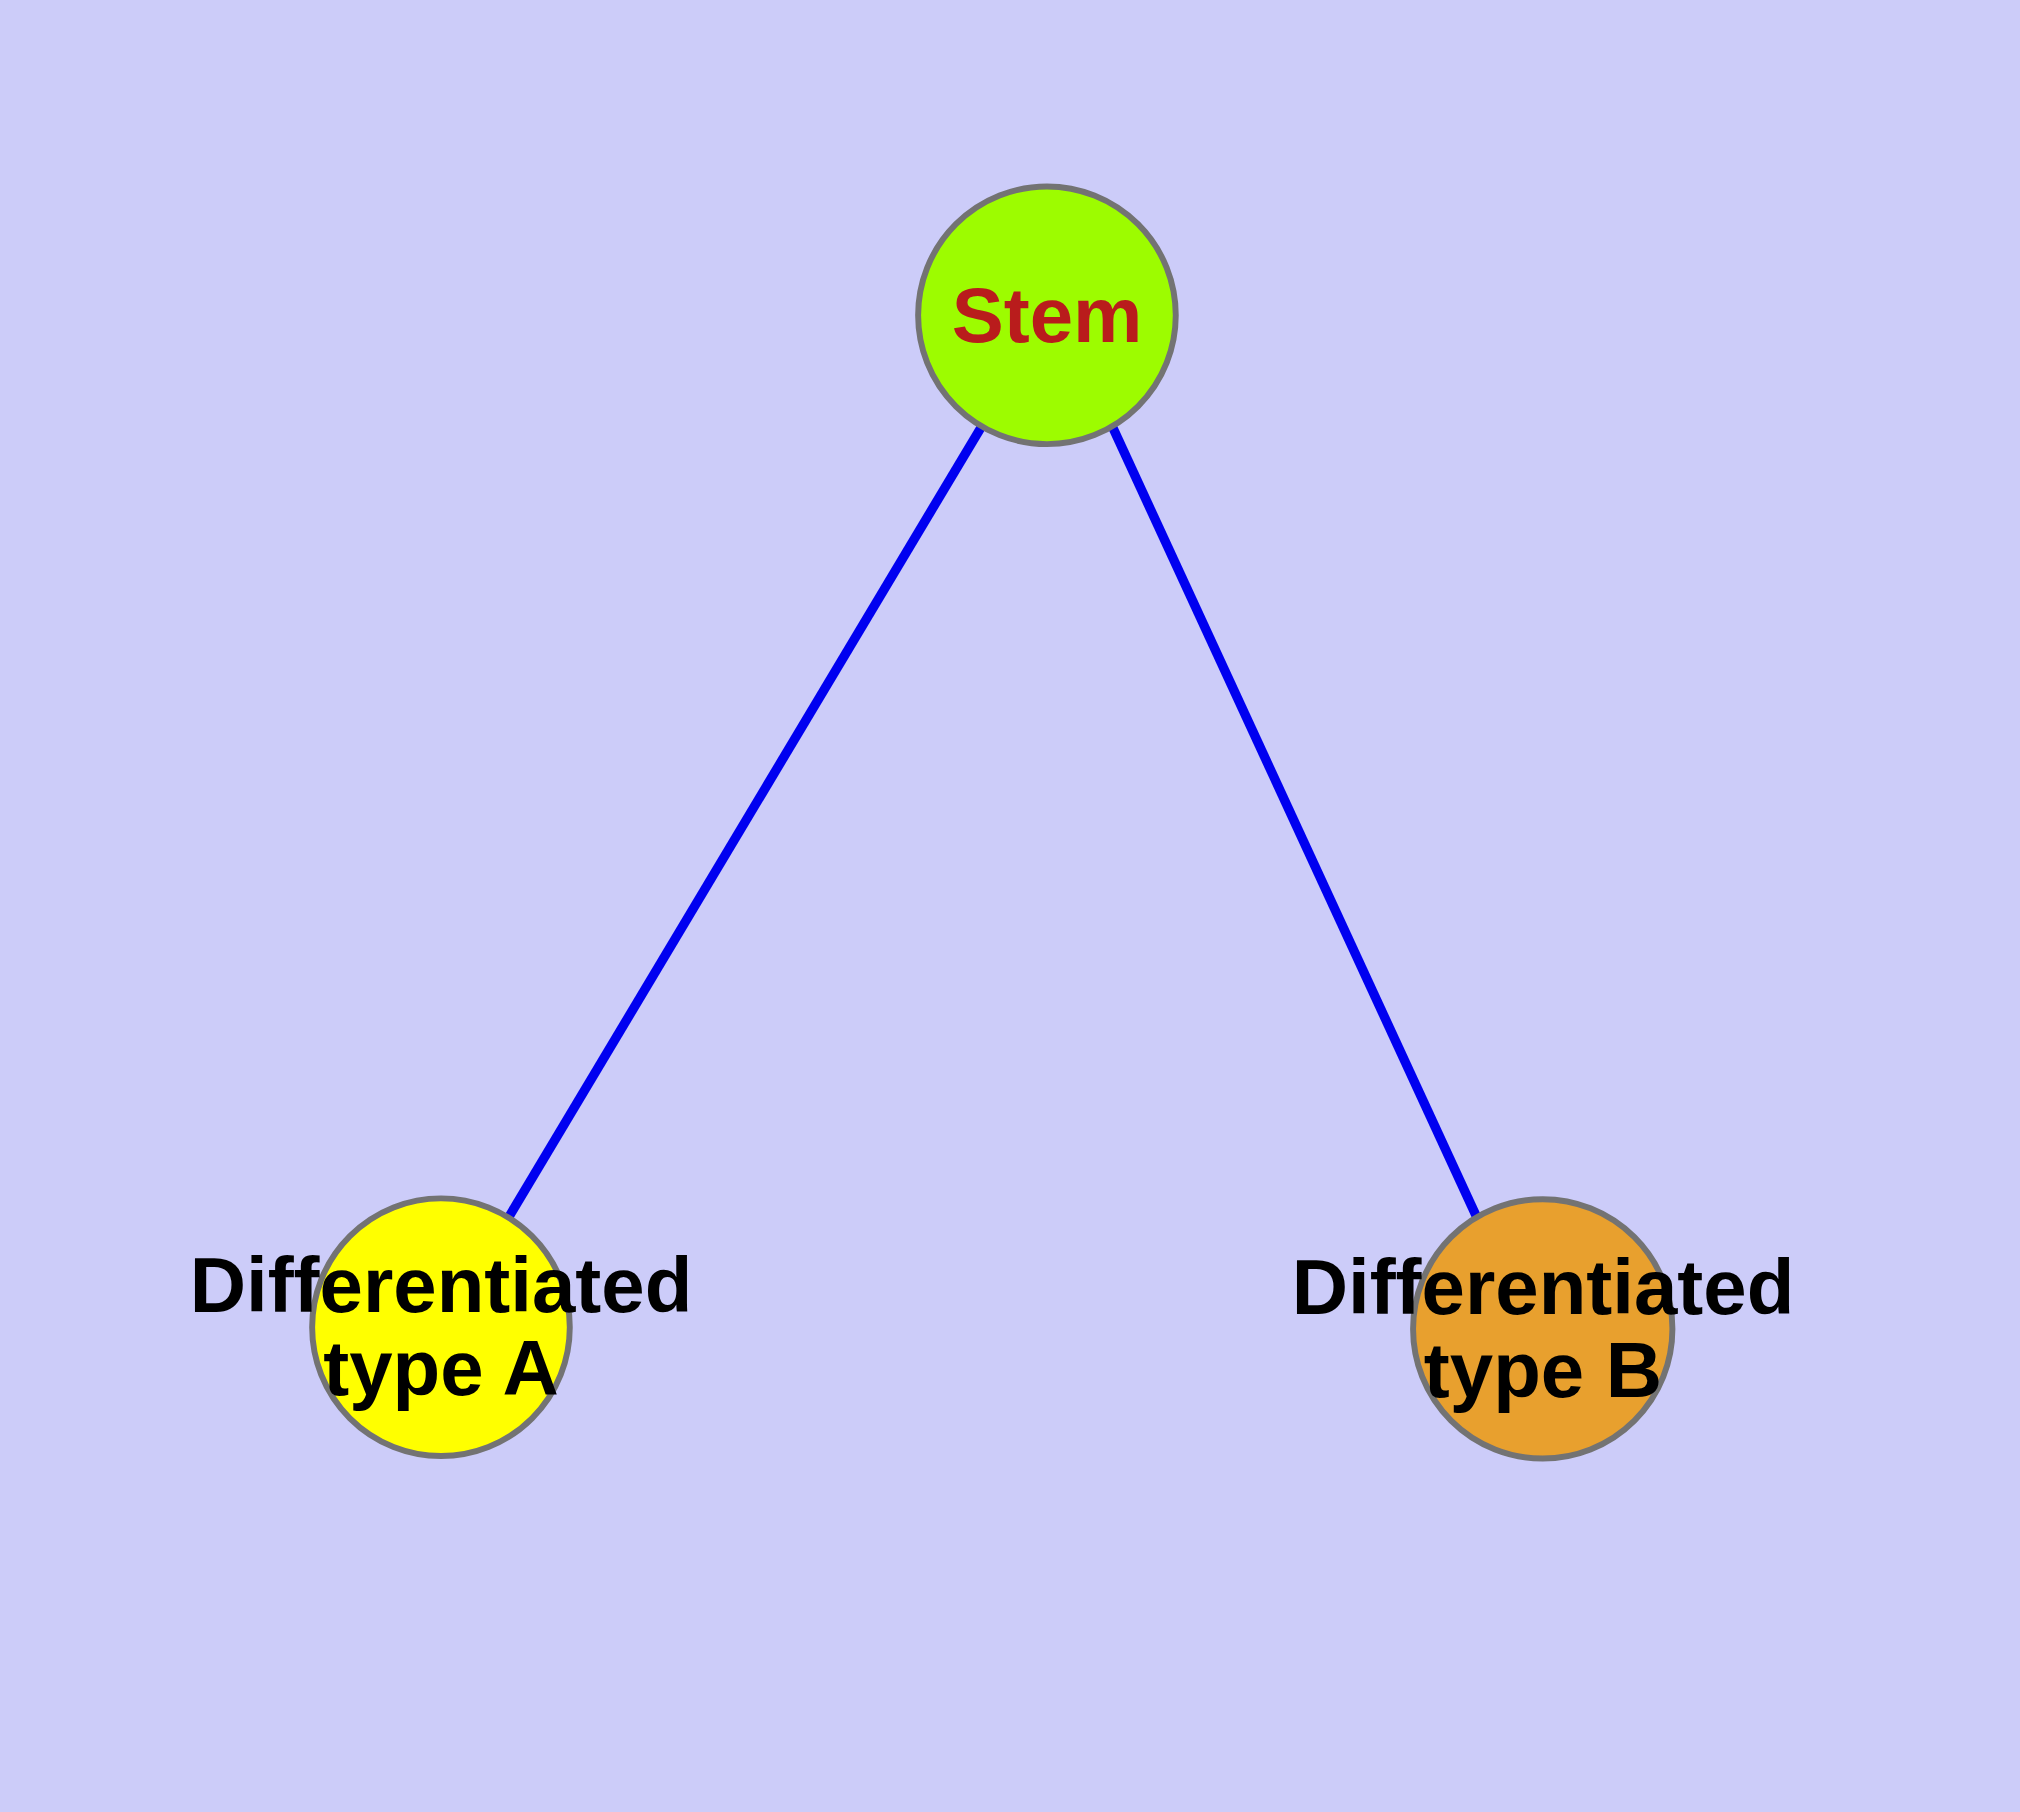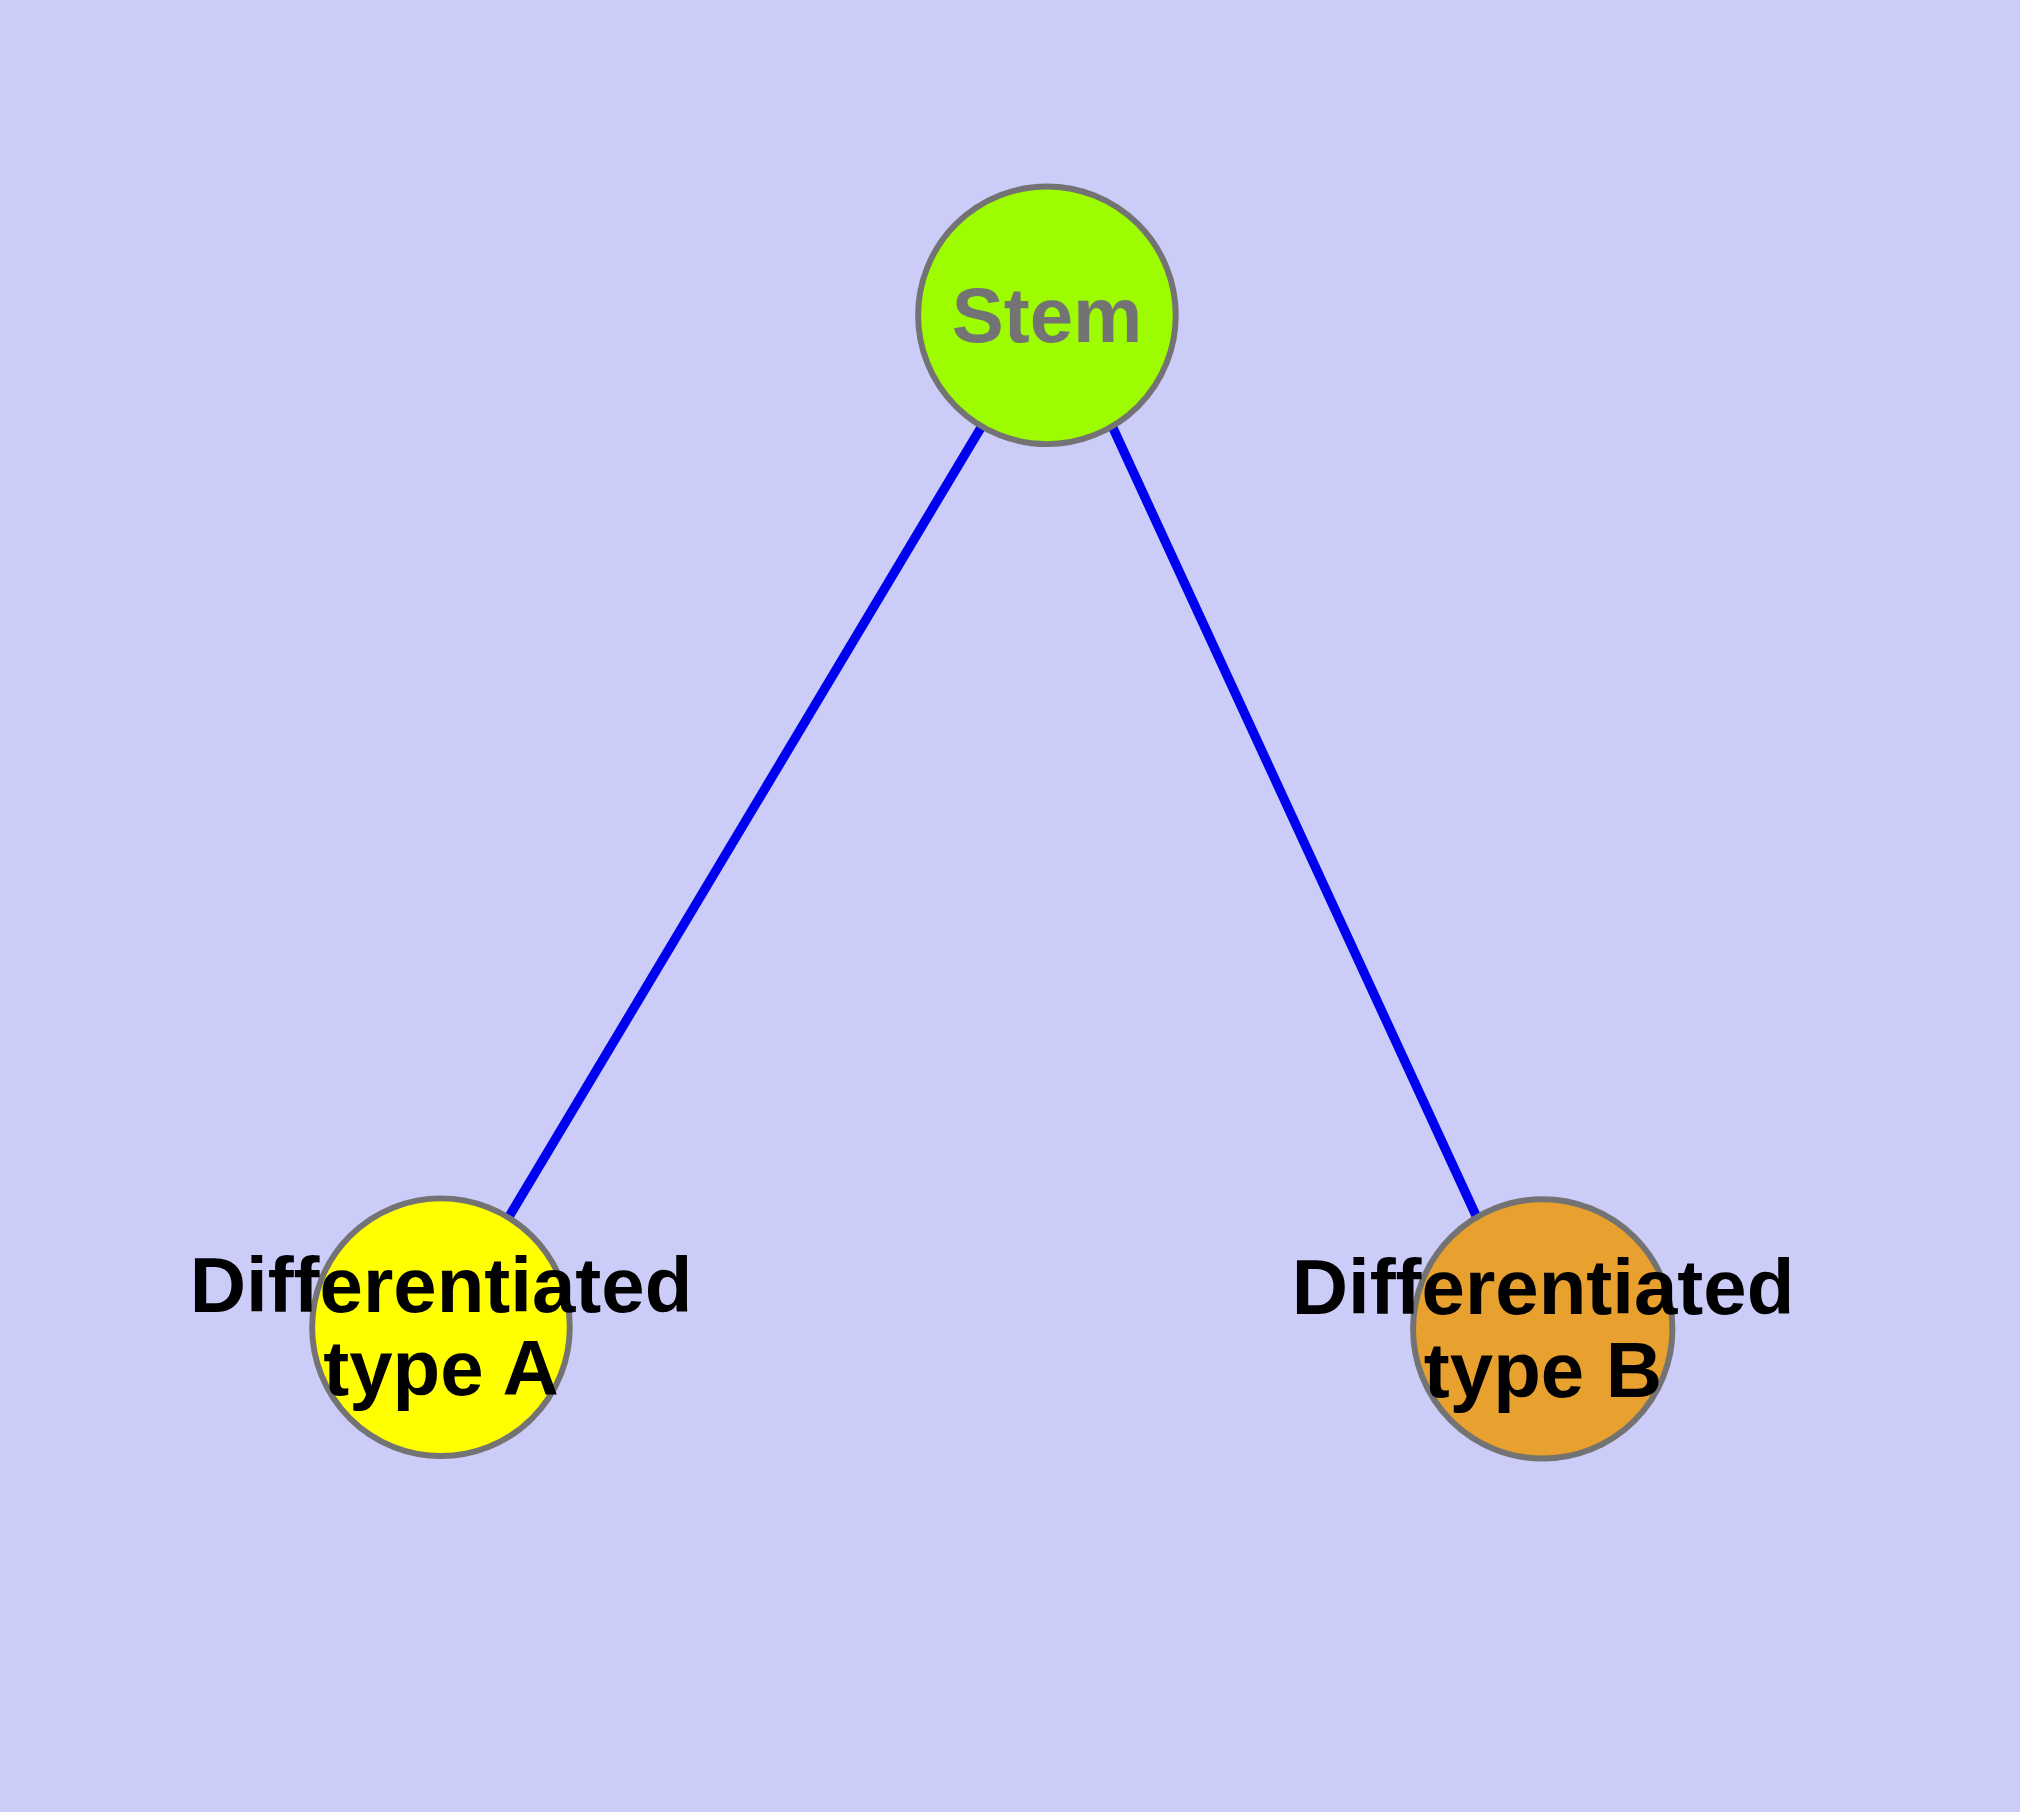--- a/index.html
+++ b/index.html
@@ -53,21 +53,21 @@
         <line x1="1312" y1="503" x2="1743" y2="1438" stroke="#0000f0" stroke-width="11" stroke-linecap="butt"></line>
       </g>
     <g id="nodes-layer">
         <circle cx="1235" cy="372" r="152" fill="#9dfc00" stroke="#737373" stroke-width="7"></circle>
         <circle cx="520" cy="1566" r="152" fill="#ffff00" stroke="#737373" stroke-width="7"></circle>
         <circle cx="1820" cy="1568" r="153" fill="#e8a02e" stroke="#737373" stroke-width="7"></circle>
       </g>
   </svg>
 
   <div id="labels-layer">
-      <div class="node-label" style="left: 1047px; top: 315px; font-size: 78px; color: #737373;">Stem</div>
+      <div class="node-label" style="left: 1047px; top: 315px; font-size: 78px; color: #b91c1c;">Stem</div>
       <div class="node-label" style="left: 441px; top: 1327px; font-size: 78px; color: rgb(0, 0, 0);">Differentiated
 type A</div>
       <div class="node-label" style="left: 1543px; top: 1329px; font-size: 78px; color: rgb(0, 0, 0);">Differentiated
 type B</div>
     </div>
 
 </div>
 
 
 </body></html>

